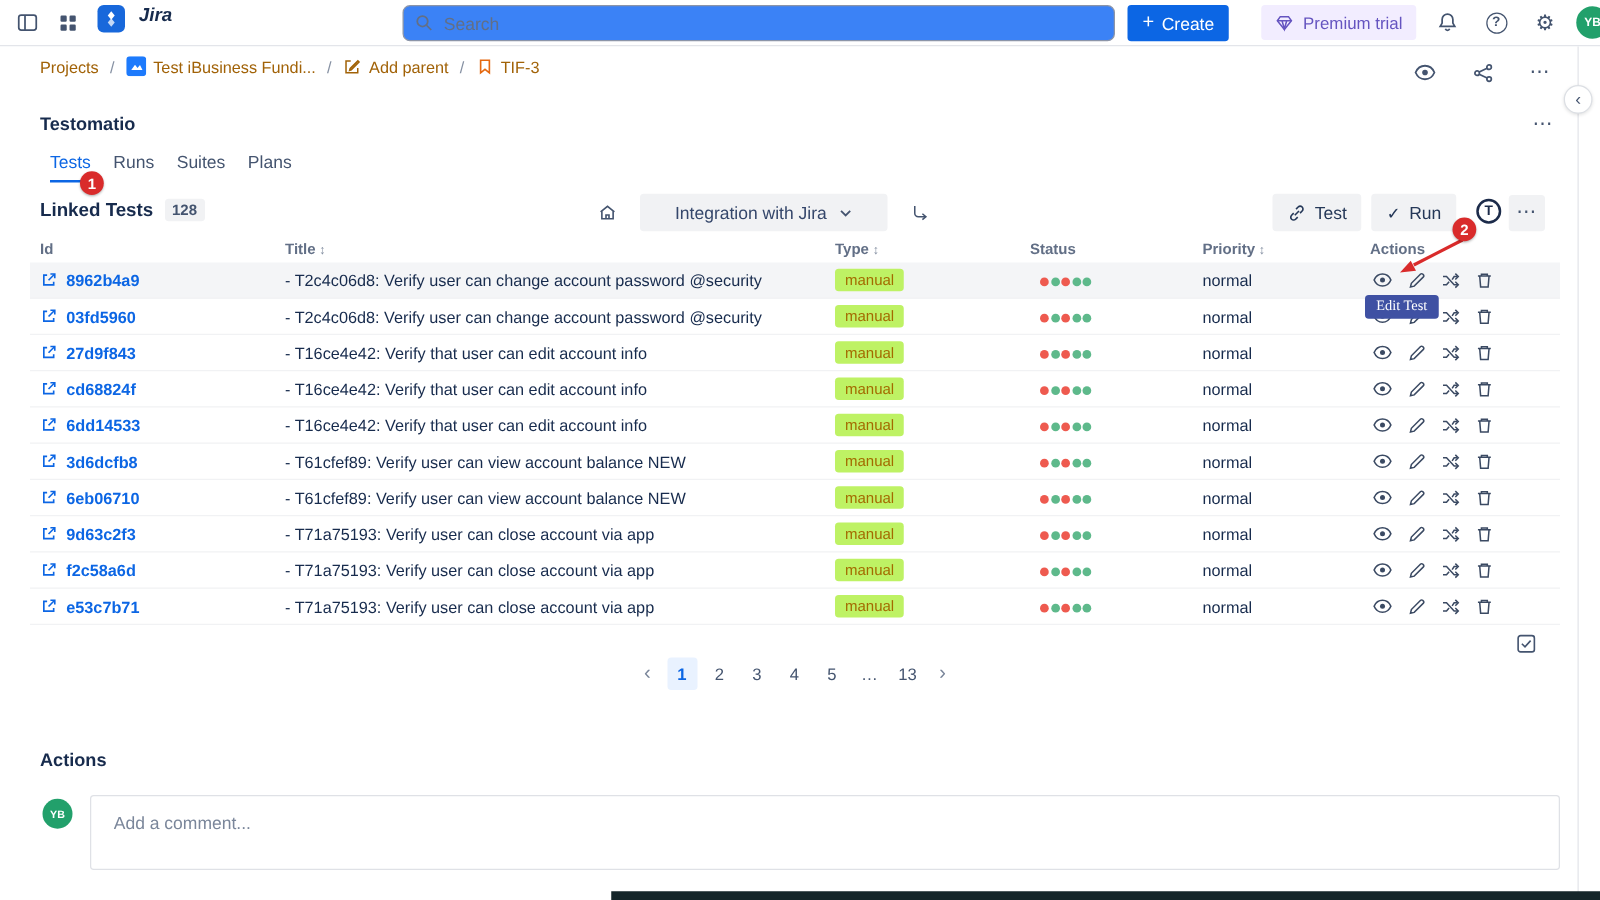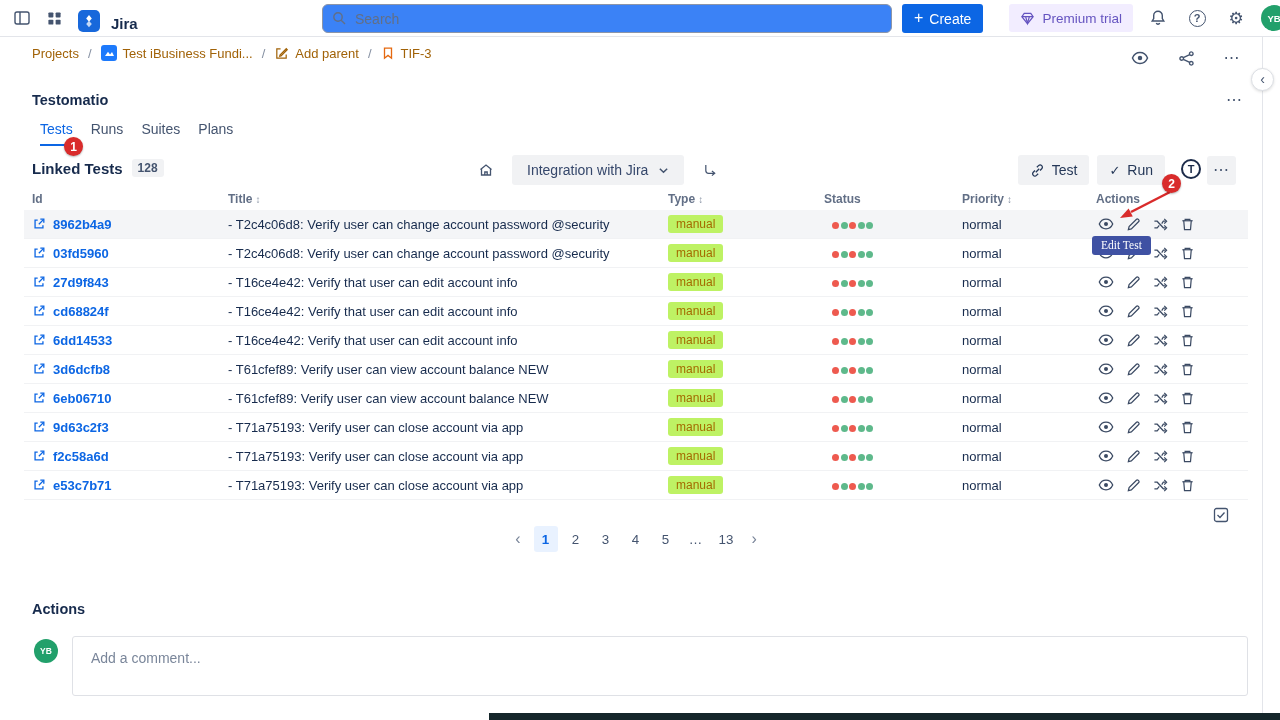--- a/index.html
+++ b/index.html
@@ -7,21 +7,21 @@
   body {
     width:1280px; height:720px; overflow:hidden; background:#fff;
     font-family:"Liberation Sans", sans-serif; color:#172b4d; position:relative;
   }
   button { font-family:inherit; border:none; background:none; padding:0; cursor:pointer; color:inherit; }
   svg.i { display:block; }
   .page { position:relative; width:1280px; height:720px; overflow:hidden; background:#fff; }
 
   
   .topbar { position:absolute; left:0; top:0; width:1280px; height:37px; background:#fff; border-bottom:1px solid #e3e5ea; z-index:5; }
-  .tb-left { position:absolute; left:8px; top:4px; display:flex; align-items:flex-end; gap:4px; }
+  .tb-left { position:absolute; left:8px; top:4px; display:flex; align-items:flex-start; gap:4px;font-style:italic; }
   .icon-btn { display:inline-flex; align-items:center; justify-content:center; width:28px; height:28px; border-radius:4px; color:#44546f; }
   .jira-logo { width:22px; height:22px; border-radius:5px; background:#1868db; display:flex; align-items:center; justify-content:center; margin-left:6px; }
   .app-name { font-size:15px; font-weight:700; margin-left:7px; color:#172b4d; }
   .search-wrap { position:absolute; left:322px; top:4px; width:570px; height:29px; }
   .search-input { width:100%; height:100%; border:1px solid #8c95a8; border-radius:6px; padding:0 10px 0 32px; font-size:14px; color:#172b4d; outline:none; font-family:inherit; background:#3b82f6; }
   .search-input::placeholder { color:#626f86; }
   .search-icon { position:absolute; left:9px; top:6px; color:#626f86; }
   .create-btn { position:absolute; left:902px; top:4px; height:29px; padding:0 12px; background:#0c66e4; color:#fff; border-radius:3px; font-size:14px; font-weight:500; display:flex; align-items:center; gap:6px; }
   .create-plus { font-size:16px; font-weight:400; margin-top:-1px; }
   .tb-right { position:absolute; right:0; top:4px; display:flex; align-items:center; gap:11px; }
@@ -47,21 +47,21 @@
   .tabs { position:absolute; left:40px; top:121px; display:flex; gap:18px; font-size:14px; }
   .tab { padding-bottom:7px; color:#44546f; font-weight:500; }
   .tab.active { color:#0c66e4; border-bottom:2px solid #0c66e4; }
 
   
   .lt-row { position:absolute; left:32px; top:155px; width:1216px; height:32px; }
   .lt-left { position:absolute; left:0; top:4px; display:flex; align-items:center; gap:9px; }
   .lt-title { font-size:15px; font-weight:700; }
   .count-badge { background:#f1f2f4; color:#44546f; font-size:12px; font-weight:600; padding:2px 6px; border-radius:3px; }
   .lt-center { position:absolute; left:440px; top:0; display:flex; align-items:center; gap:12px; height:30px; }
-  .dropdown { height:30px; background:#f1f2f4; border-radius:3px; padding:0 15px; display:flex; align-items:center; gap:10px; font-size:14px; color:#35476b; font-weight:500; }
+  .dropdown { height:30px; background:#f1f2f4; border-radius:3px; padding:0 28px; display:flex; align-items:center; gap:10px; font-size:14px; color:#35476b; font-weight:500; }
   .lt-right { position:absolute; right:12px; top:0; display:flex; align-items:center; gap:8px; height:30px; }
   .btn-subtle { height:30px; background:#f1f2f4; border-radius:3px; padding:0 12px; display:flex; align-items:center; gap:7px; font-size:14px; font-weight:500; color:#253858; }
   .check-glyph { font-size:13px; color:#253858; }
   .more-btn { width:29px; height:29px; background:#f1f2f4; border-radius:3px; display:flex; align-items:center; justify-content:center; margin-left:34px; }
 
   
   .grid-head { position:absolute; left:24px; top:188px; width:1224px; height:22px; display:grid; grid-template-columns:204px 440px 156px 138px 134px 152px; align-items:center; font-size:12px; font-weight:700; color:#626f86; }
   .grid-head .th:first-child { padding-left:8px; }
   .sort-ic { font-size:10px; color:#8590a2; margin-left:3px; font-weight:400; }
   .tbody { position:absolute; left:24px; top:210px; width:1224px; }

